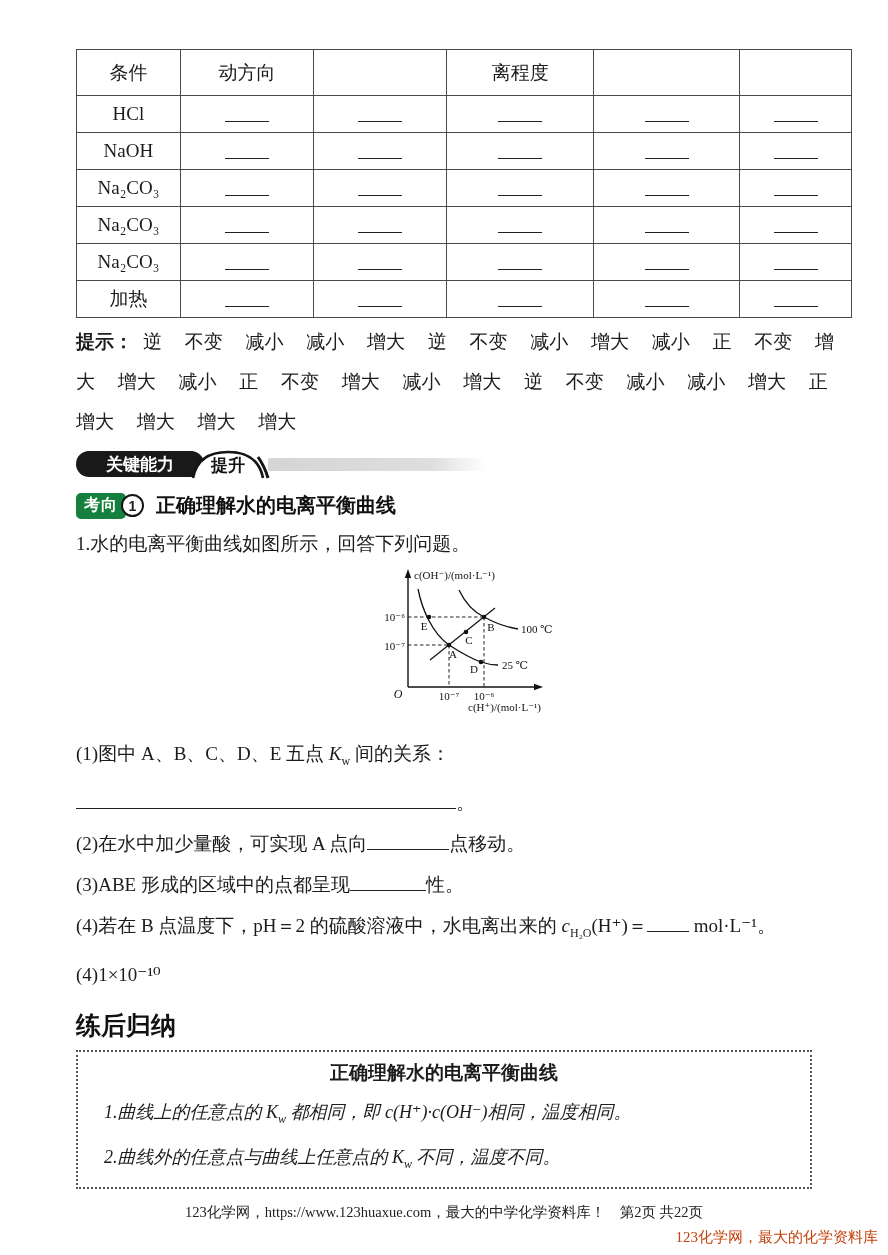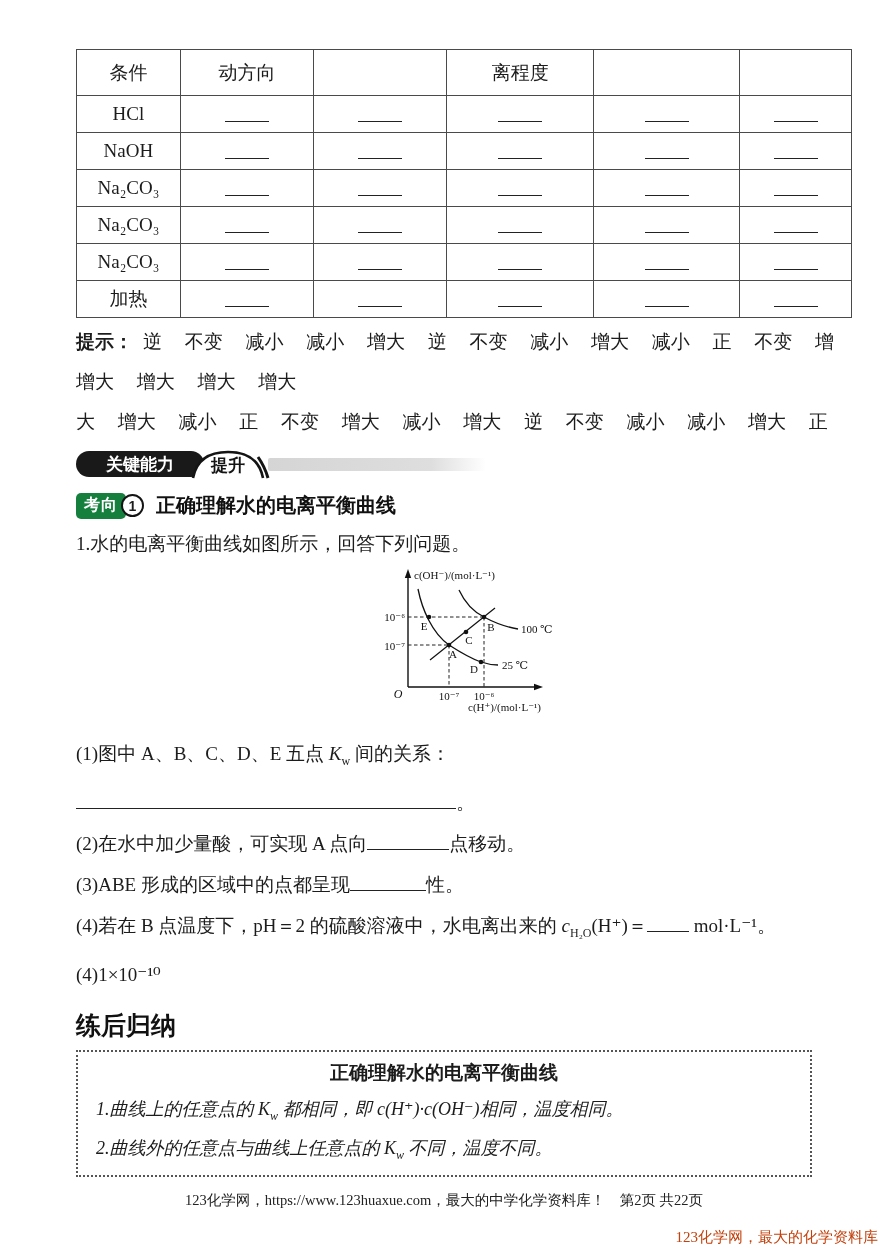--- a/index.html
+++ b/index.html
@@ -55,21 +55,21 @@
   
   .summary-heading{
     margin-top:14px;font-family:"Liberation Sans","DejaVu Sans",sans-serif;
     font-weight:bold;font-size:25px;color:#111;
   }
   .summary-box{margin-top:8px;border:2px dotted #555;padding:8px 18px 10px;}
   .box-title{
     text-align:center;font-family:"Liberation Sans","DejaVu Sans",sans-serif;
     font-weight:bold;font-size:19px;line-height:26px;
   }
-  .box-item{margin:13px 0 0;font-size:18px;line-height:20px;font-style:italic;}
+  .box-item{margin:13px 8px 0;font-size:18px;line-height:26px;font-style:italic;}
   
   .footer{margin-top:14px;text-align:center;font-size:14.5px;color:#222;}
   .watermark{position:absolute;right:10px;bottom:8px;font-size:15px;color:#c2410c;}
   
   .svg-txt{font-family:"Liberation Serif","DejaVu Serif",serif;fill:#111;}
   .banner-txt{font-family:"Liberation Sans","DejaVu Sans",sans-serif;font-weight:bold;}
 </style>
 </head>
 <body>
 
@@ -140,22 +140,22 @@
         <td><span class="blank w-cell"></span></td>
         <td><span class="blank w-cell"></span></td>
         <td><span class="blank w-cell"></span></td>
         <td><span class="blank w-cell"></span></td>
       </tr>
     </tbody>
       </table>
 
     <div class="hint">
       <div class="hint-line"><b class="hint-label">提示：</b><span>逆 不变 减小 减小 增大 逆 不变 减小 增大 减小 正 不变 增</span></div>
+      <div class="hint-line">大 增大 减小 正 不变 增大 减小 增大 逆 不变 减小 减小 增大 正</div>
       <div class="hint-line">增大 增大 增大 增大</div>
-      <div class="hint-line">大 增大 减小 正 不变 增大 减小 增大 逆 不变 减小 减小 增大 正</div>
     </div>
 
     <div class="banner">
       <svg width="420" height="32" viewBox="0 0 420 32">
         <defs>
           <linearGradient id="fadebar" x1="0" y1="0" x2="1" y2="0">
             <stop offset="0" stop-color="#d5d5d5"></stop>
             <stop offset="0.75" stop-color="#dedede"></stop>
             <stop offset="1" stop-color="#dedede" stop-opacity="0"></stop>
           </linearGradient>

